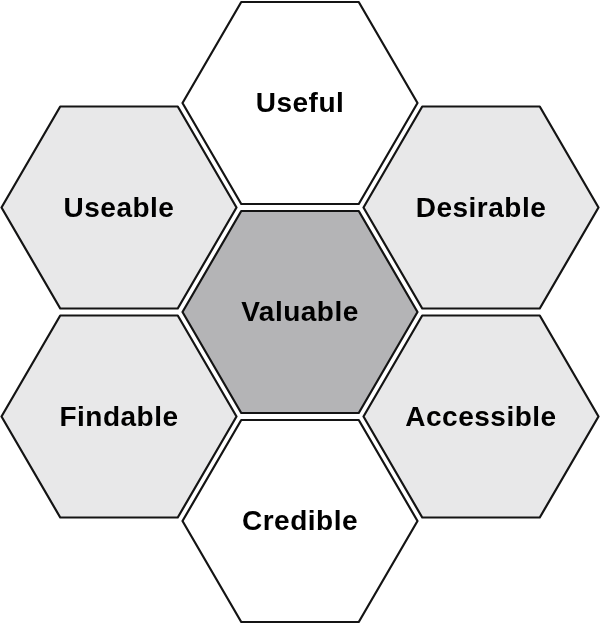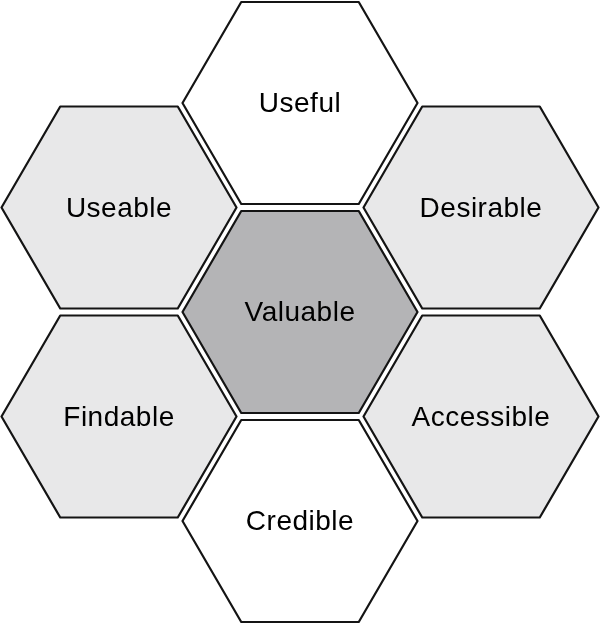--- a/index.html
+++ b/index.html
@@ -11,20 +11,21 @@
     height: 624px;
     background: #ffffff;
     font-family: "Liberation Sans", sans-serif;
     overflow: hidden;
   }
   .stage {
     position: relative;
     width: 600px;
     height: 624px;
     background: #ffffff;
+    font-weight: bold;
   }
   .stage svg {
     display: block;
   }
   .hex {
     stroke-linejoin: round;
   }
   .hex-label {
     font-family: "Liberation Sans", sans-serif;
     font-size: 28px;

